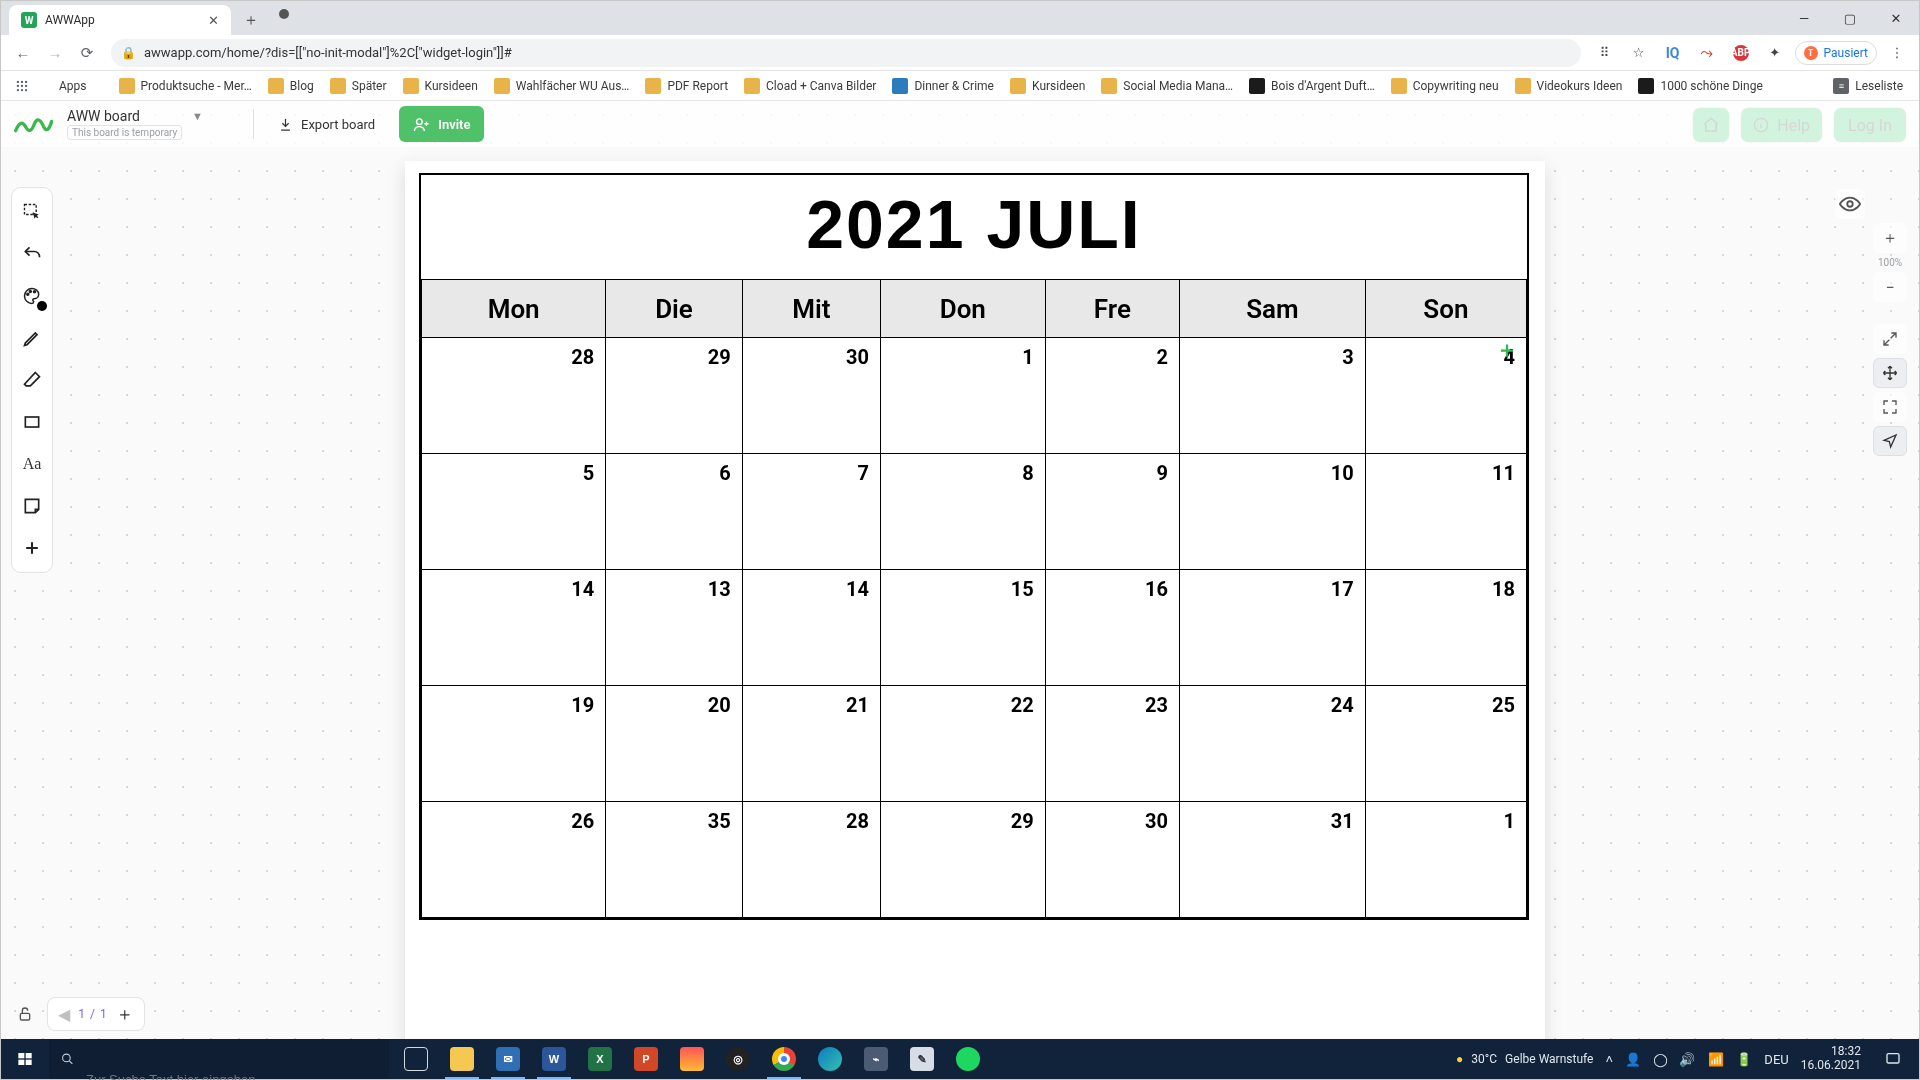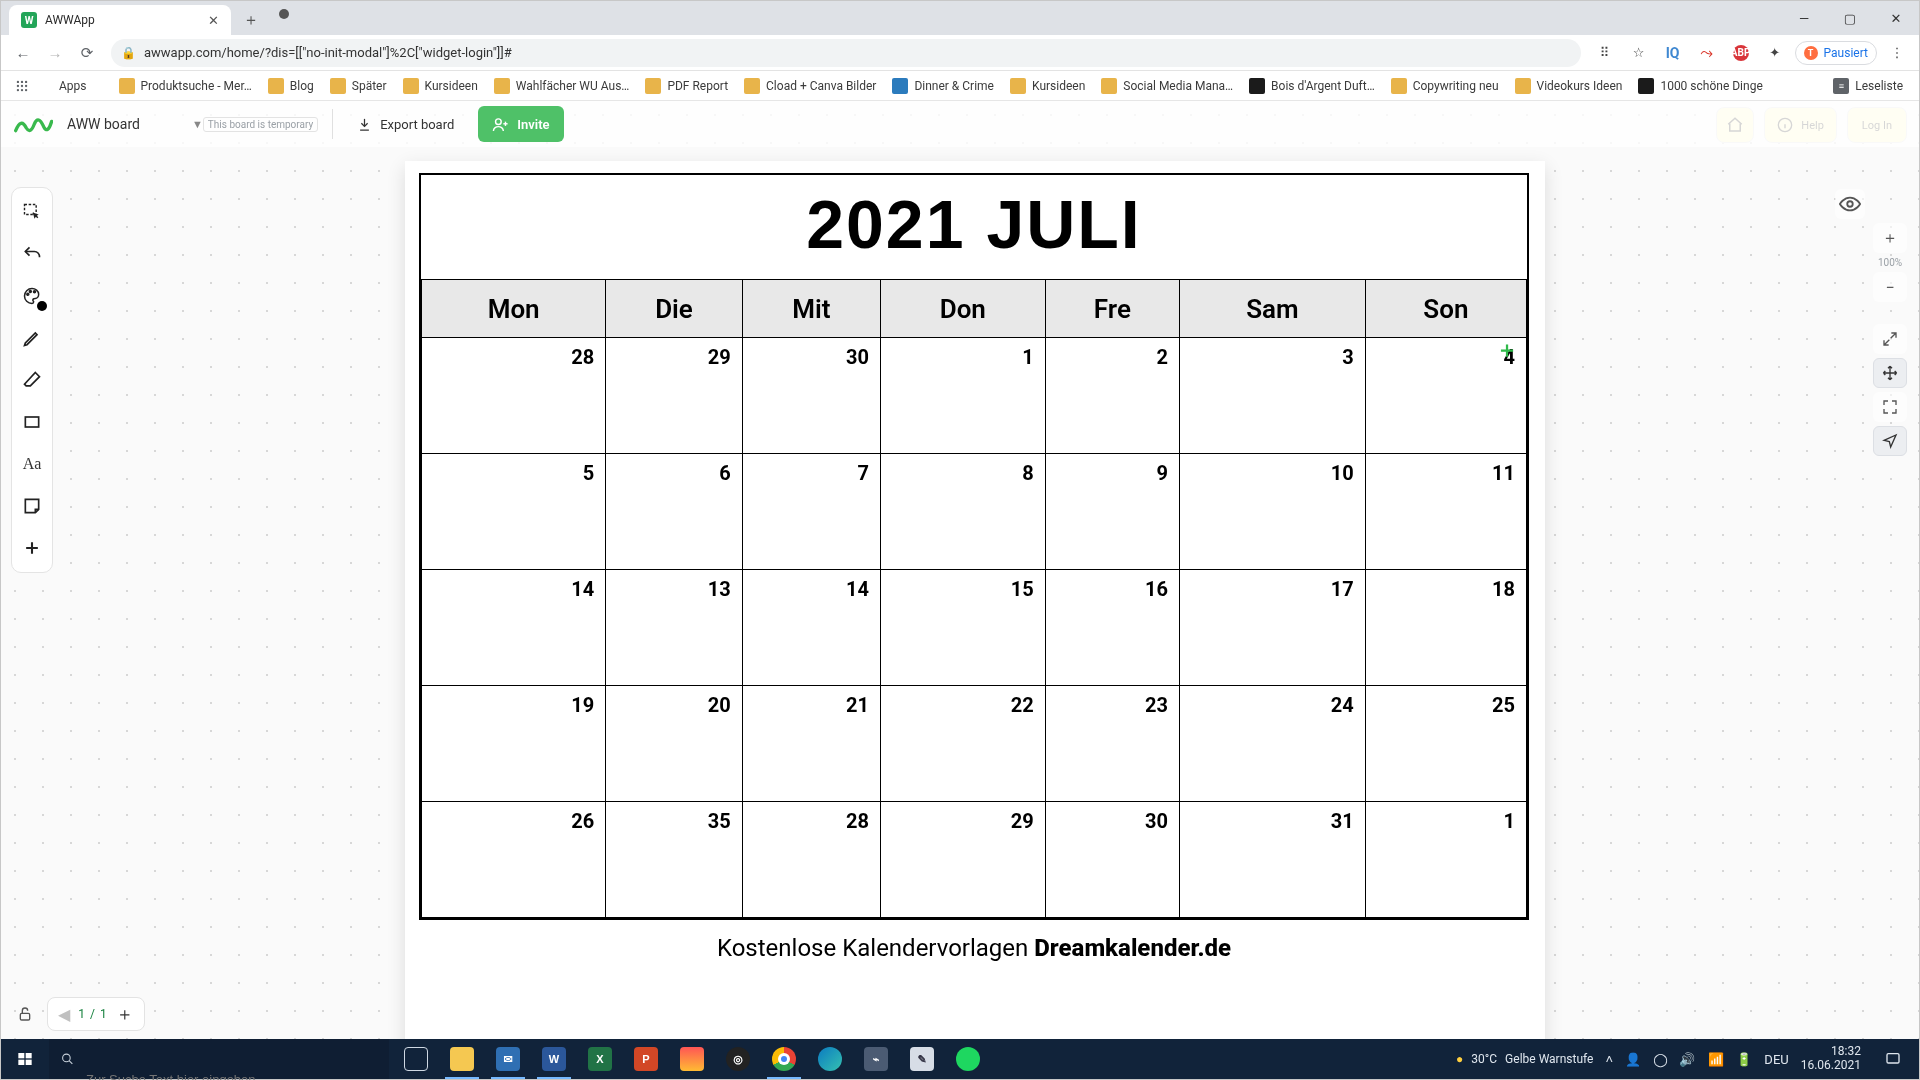--- a/index.html
+++ b/index.html
@@ -37,54 +37,54 @@
   .bookmarks-right{ display:flex; align-items:center; gap:4px;}
 
   
   .app-area { flex:1; position:relative; background:#fafafa; overflow:hidden;}
   
   .dot-bg { position:absolute; inset:0; background-image: radial-gradient(#d7d7d7 1px, transparent 1px); background-size: 28px 28px; }
 
   .app-topbar { position:absolute; left:0; right:0; top:0; height:46px; display:flex; align-items:center; padding: 4px 12px; gap:10px; background:rgba(255,255,255,0.8); z-index:5;}
   .aww-logo { width:40px; height:30px; border-radius:6px; display:flex; align-items:center; justify-content:center;}
   .aww-logo svg{width:40px;height:26px;}
-  .board-chip { display:flex; flex-direction:row; justify-content:flex-end; min-width:180px; padding: 0 4px;}
+  .board-chip { display:flex; flex-direction:column; justify-content:flex-end; min-width:180px; padding: 0 4px;}
   .board-chip-row{display:flex; align-items:center; gap:10px;}
   .board-chip-row .name{ font-size:14px; color:#333; }
   .board-chip-row .caret{ color:#888; font-size:11px; margin-left: 42px;}
   .board-chip .temp{ font-size:10px; color:#9aa0a6; border:1px solid #e3e3e3; border-radius:3px; padding:1px 4px; width:max-content; margin-top:1px;}
   .vert-sep{ width:1px; height:30px; background:#e0e0e0;}
   .top-btn{ height:36px; border-radius:6px; display:flex; align-items:center; gap:8px; padding:0 14px; cursor:pointer; font-size:13px; color:#333;}
   .top-btn.export svg{width:15px;height:15px;}
   .top-btn.invite{ background:#4fc168; color:#fff; font-weight:600;}
   .top-btn.invite svg{width:17px;height:17px;}
 
   .topbar-right{ position:absolute; right:12px; top:6px; display:flex; gap:10px; align-items:center;}
-  .pill{ height:36px; border:1px solid #e1e1e1; border-radius:8px; background:#fef9c3; display:flex; align-items:center; justify-content:center; cursor:pointer; color:#333; font-size:11px;}
+  .pill{ height:36px; border:1px solid #e1e1e1; border-radius:8px; background:#22c55e; display:flex; align-items:center; justify-content:center; cursor:pointer; color:#333; font-size:16px;}
   .pill.sq{ width:38px;}
   .pill.help{ padding:0 12px; gap:8px;}
 
   
   .left-tools{ position:absolute; left:10px; top:86px; width:42px; background:#fff; border:1px solid #e4e4e4; border-radius:10px; padding:4px 0; display:flex; flex-direction:column; align-items:center; gap:2px; z-index:4;}
   .tool{ width:36px; height:40px; display:flex; align-items:center; justify-content:center; border-radius:6px; cursor:pointer; color:#333;}
   .tool svg{width:20px;height:20px;}
   .tool.txt{ font-size:16px; font-family: Georgia, serif;}
 
   
   .right-rail{ position:absolute; right:12px; top:88px; display:flex; flex-direction:column; align-items:center; gap:4px; z-index:4;}
   .rail-btn{ width:34px; height:30px; display:flex; align-items:center; justify-content:center; color:#555; cursor:pointer; border-radius:6px; font-size:16px; background:rgba(255,255,255,0.6);}
   .rail-btn.boxed{ background:#eceef1; border:1px solid #dcdfe4;}
   .rail-label{ font-size:10px; color:#9aa0a6;}
 
   
   .pager{ position:absolute; left:10px; bottom:8px; display:flex; align-items:center; gap:8px; z-index:4;}
   .lock-btn{ width:28px; height:34px; display:flex; align-items:center; justify-content:center; color:#555; cursor:pointer;}
   .pager-group{ height:34px; border:1px solid #e3e3e3; border-radius:8px; background:#fff; display:flex; align-items:center; gap:4px; padding:0 6px;}
   .pager-group .arrow{ color:#c0c0c0; cursor:pointer; padding:0 4px;}
-  .pager-group .pages{ font-size:12px; color:#15803d; letter-spacing:1px;}
+  .pager-group .pages{ font-size:12px; color:#8b5cf6; letter-spacing:1px;}
   .pager-group .add{ font-size:18px; color:#333; cursor:pointer; padding:0 4px;}
 
   
   .board-shadow{ position:absolute; left:404px; top:60px; width:1140px; height:915px; background:#fff; box-shadow: 0 6px 18px rgba(0,0,0,0.12); z-index:1;}
   .calendar-wrap{ position:absolute; left:418px; top:72px; width:1110px; z-index:2; color:#000;}
   .cal-box{ border:2px solid #000; background:#fff;}
   .cal-title{ font-size:68px; font-weight:800; text-align:center; padding: 10px 0 16px 0; letter-spacing:2px; font-family: Arial, sans-serif;}
   table.cal{ width:100%; border-collapse:collapse;}
   .cal th{ background:#e8e8e8; border:1.5px solid #000; height:58px; font-size:26px; font-weight:600;}
   .cal td{ border:1.5px solid #000; height:116px; vertical-align:top;}
@@ -534,23 +534,20 @@
                 <td>
                   <div class="num">31</div>
                 </td>
                 <td>
                   <div class="num">1</div>
                 </td>
               </tr>
             </tbody>
         </table>
       </div>
-      <div class="cal-caption">
-        <span>Kostenlose Kalendervorlagen </span><span class="brand">Dreamkalender.de</span>
-      </div>
     </div>
     <div class="cursor-plus" style="left:1495px; top:234px;">＋</div>
 
   </div>
 
   <div class="taskbar">
     <div class="start">
       <svg viewBox="0 0 24 24" fill="#fff">
           <rect x="2" y="3" width="9" height="8"></rect>
           <rect x="13" y="3" width="9" height="8"></rect>

